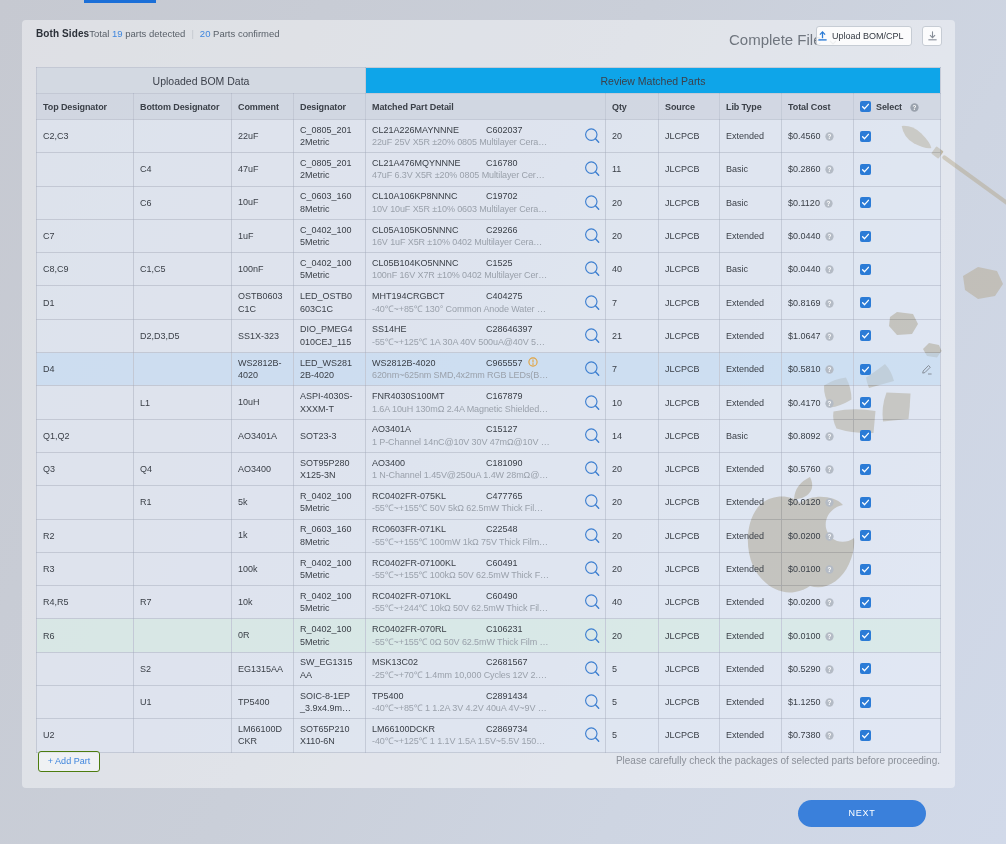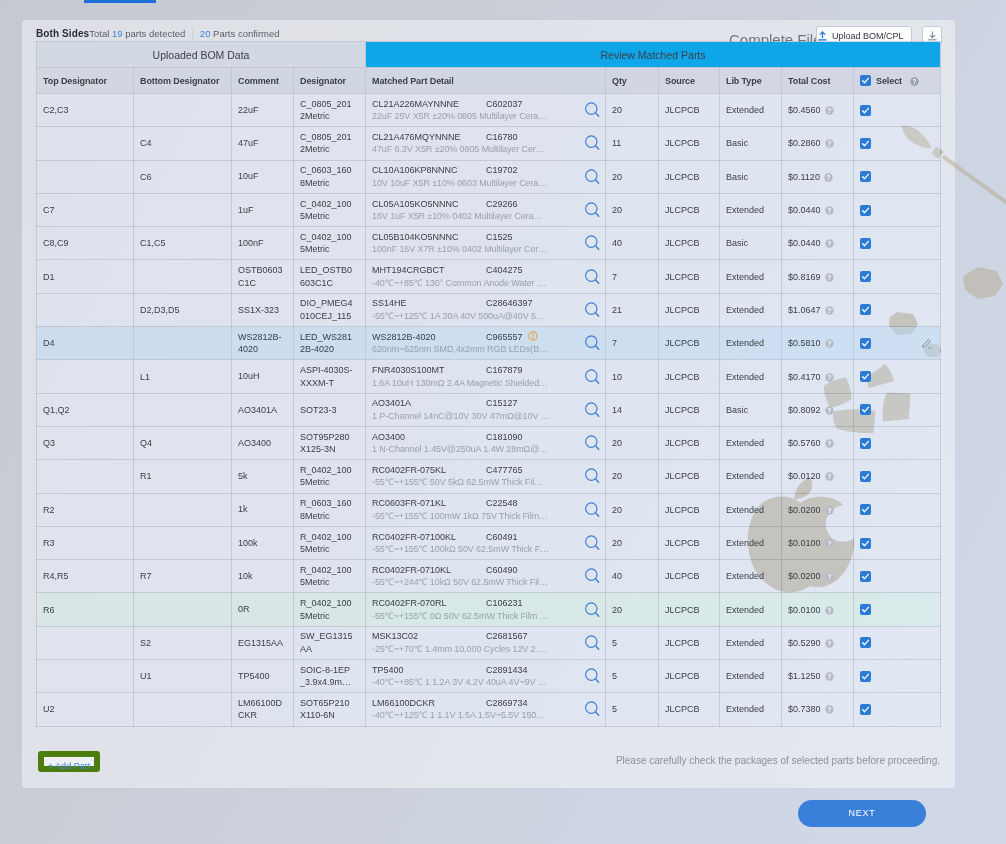--- a/index.html
+++ b/index.html
@@ -8,42 +8,42 @@
 .wm{position:absolute;left:0;top:0;z-index:1}
 .topline{position:absolute;left:84px;top:0;width:72px;height:3px;background:#1b6fd8;z-index:5}
 .panel{position:absolute;left:22px;top:20px;width:933px;height:768px;background:rgba(255,255,255,.42);border-radius:4px;z-index:0}
 .hdr{position:absolute;left:36px;top:28px;z-index:2;font-size:9.5px;color:#596069;white-space:nowrap}
 .hdr b{font-size:10px;color:#2b3038;letter-spacing:.1px}
 .hdr .bl{color:#3f86de}
 .hdr .sep{color:#c2c7ce;margin:0 6px}
 .cfile{left:729px;top:31px;position:absolute;font-size:15px;color:#6f757e;z-index:2}
 .upbtn{position:absolute;left:816px;top:26px;width:96px;height:20px;background:rgba(255,255,255,.85);border:1px solid #c6ccd4;border-radius:3px;z-index:2;font-size:9px;color:#343a42;text-align:left;line-height:18px}
 .dlbtn{position:absolute;left:922px;top:26px;width:20px;height:20px;background:rgba(255,255,255,.85);border:1px solid #c6ccd4;border-radius:3px;z-index:2;text-align:center;line-height:17px}
-table{position:absolute;left:36px;top:41px;width:904px;z-index:2;border-collapse:collapse;table-layout:fixed;font-size:9px;color:#3b4048}
+table{position:absolute;left:36px;top:67px;width:904px;z-index:2;border-collapse:collapse;table-layout:fixed;font-size:9px;color:#3b4048}
 td{border:1px solid rgba(157,168,189,.42);padding:0 6px;vertical-align:middle;overflow:hidden;white-space:nowrap}
 thead td{height:26px}
 .gh1{background:#d3d9e2;text-align:center;font-size:10.5px;color:#3c414b}
 .gh2{background:#0ea5e9;text-align:center;font-size:10.5px;color:#3c414b}
 .ch td{font-weight:bold;background:rgba(205,212,224,.78);letter-spacing:-.1px}
 tbody td{background:rgba(220,230,248,.4)}
 tbody tr{height:33.3px}
 tr.hb td{background:rgba(196,220,244,.7)}
 tr.hg td{background:rgba(210,234,228,.58)}
 .cw{line-height:12.5px}
 .md{position:relative}
 .md .l1{line-height:12.5px}
 .md .l2{line-height:12.5px;color:#9aa1ab;letter-spacing:-.1px}
 .code{position:absolute;left:120px}
 .wi{margin-left:5px;vertical-align:-1px}
 .mag{position:absolute;right:5px;top:50%;margin-top:-8px}
 .qi{margin-left:4px;vertical-align:-2px}
 .sel{position:relative}
 .sel svg{vertical-align:middle}
 .pen{position:absolute;right:7px;top:50%;margin-top:-6px}
-.addbtn{position:absolute;left:38px;top:751px;width:62px;height:21px;border:6px solid #4d7c0f;border-radius:3px;background:rgba(255,255,255,.5);color:#3f86de;font-size:9px;text-align:center;line-height:19px;z-index:2}
+.addbtn{position:absolute;left:38px;top:751px;width:62px;height:21px;border:1px solid #4d7c0f;border-radius:3px;background:rgba(255,255,255,.5);color:#3f86de;font-size:9px;text-align:center;line-height:19px;z-index:2}
 .note{position:absolute;right:66px;top:755px;font-size:10px;color:#8b9099;z-index:2}
 .next{position:absolute;left:798px;top:800px;width:128px;height:27px;border-radius:13.5px;background:#3a80db;color:#fff;font-size:9px;letter-spacing:.7px;text-align:center;line-height:27px;z-index:2}
 </style></head>
 <body>
 <svg class="wm" width="1006" height="844" viewBox="0 0 1006 844">
 <g fill="#a8946a" opacity=".35">
 <g transform="translate(898,114) rotate(36)">
 <rect x="61" y="5.8" width="86" height="4.2" rx="2.1"></rect>
 </g>
 <path d="M978 267 L997 271 L1003 284 L995 296 L978 299 L965 290 L963 276 Z"></path>

